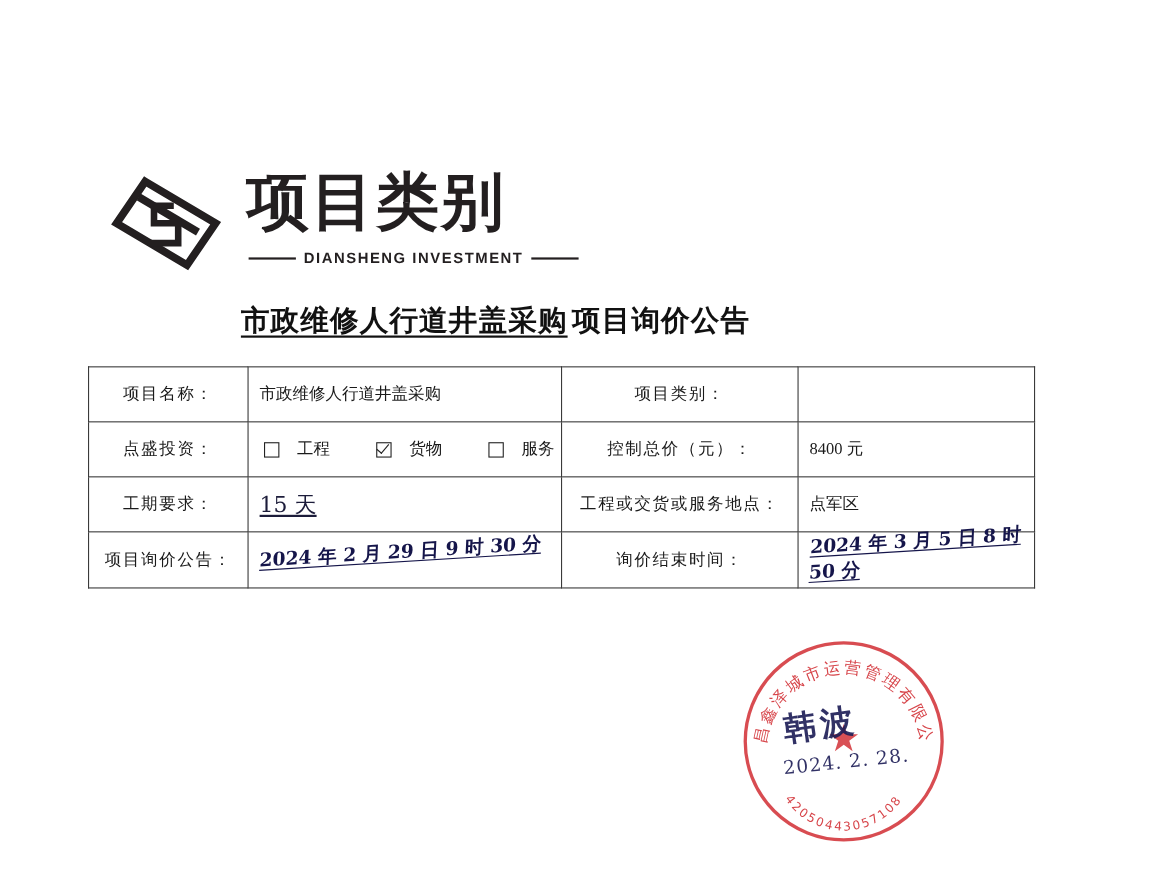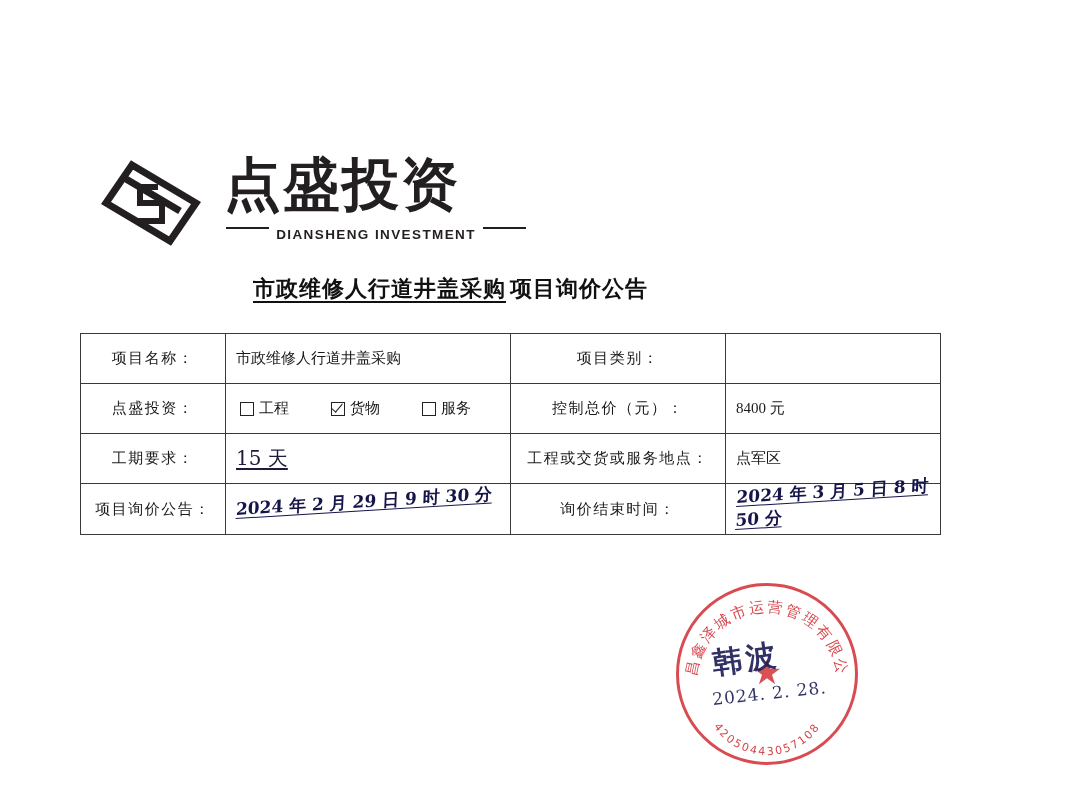--- a/index.html
+++ b/index.html
@@ -41,21 +41,21 @@
     letter-spacing: 2px;
     color: #231f20;
     line-height: 1.05;
   }
   .logo-sub-wrap {
     position: absolute;
     left: 130px;
     top: 72px;
     width: 300px;
     display: flex;
-    align-items: flex-start;
+    align-items: center;
     gap: 7px;
   }
   .logo-rule {
     flex: 1;
     height: 2px;
     background: #231f20;
   }
   .logo-sub {
     font-family: "Liberation Sans", sans-serif;
     font-weight: bold;
@@ -65,21 +65,21 @@
     white-space: nowrap;
   }
 
   
   .doc-title {
     position: absolute;
     left: 0;
     top: 274px;
     width: 897px;
     text-align: center;
-    font-size: 22px;
+    font-size: 26px;
     font-weight: bold;
     letter-spacing: 1px;
     color: #111;
   }
   .doc-title .underlined {
     text-decoration: underline;
     text-underline-offset: 5px;
     padding: 0 4px;
   }
 
@@ -137,21 +137,21 @@
   
   .cat-row {
     display: flex;
     align-items: center;
     gap: 42px;
     padding-left: 4px;
   }
   .cat-item {
     display: flex;
     align-items: center;
-    gap: 5px;
+    gap: 16px;
     white-space: nowrap;
   }
   .box {
     display: inline-block;
     width: 12px;
     height: 12px;
     border: 1px solid #222;
     position: relative;
     flex: none;
   }
@@ -239,21 +239,21 @@
 <div class="logo-block">
   <svg class="logo-mark" viewBox="0 0 110 92">
     <g fill="none" stroke="#231f20" stroke-width="7">
       <path d="M36 8 L100 46 L74 84 L10 46 Z"></path>
       <path d="M30 22 L84 54"></path>
     </g>
     <g fill="none" stroke="#231f20" stroke-width="6">
       <path d="M62 30 L44 30 L44 46 L66 46 L66 64 L40 64"></path>
     </g>
   </svg>
-  <div class="logo-text">点盛投资</div>
+  <div class="logo-text">项目类别</div>
   <div class="logo-sub-wrap">
     <span class="logo-rule"></span>
     <span class="logo-sub">DIANSHENG INVESTMENT</span>
     <span class="logo-rule"></span>
   </div>
 </div>
 
 <div class="doc-title">
   <span class="underlined">市政维修人行道井盖采购</span><span>项目询价公告</span>
 </div>

